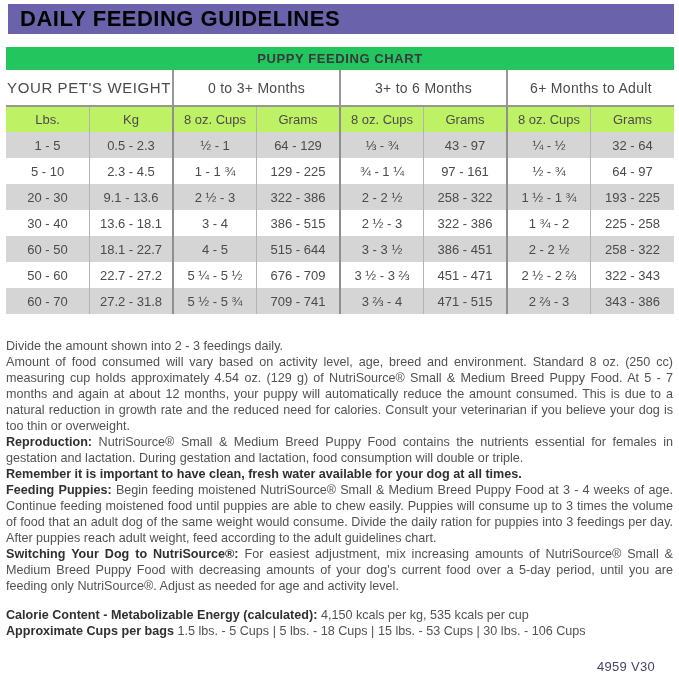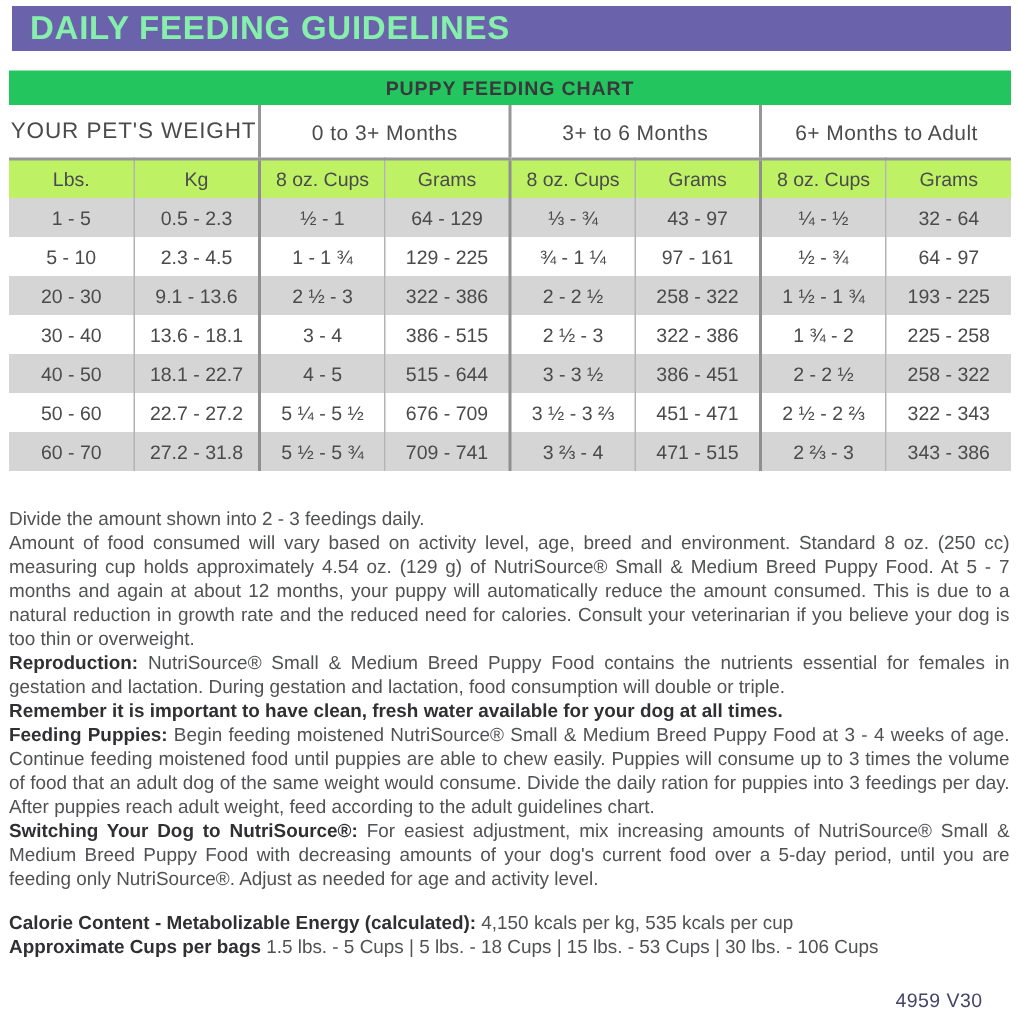--- a/index.html
+++ b/index.html
@@ -6,21 +6,21 @@
   body {
     width:679px; height:678px; background:#ffffff; position:relative;
     font-family:"Liberation Sans","DejaVu Sans",sans-serif;
     -webkit-font-smoothing:antialiased;
   }
   .header-band {
     margin:4px 5px 0 8px; height:30px; background:#6a63ac;
   }
   .header-band h1 {
     margin:0; padding-left:12px; line-height:30px;
-    font-size:22px; font-weight:bold; color:#86efac; letter-spacing:0.5px;
+    font-size:22px; font-weight:bold; color:#000000; letter-spacing:0.5px;
   }
   table.chart {
     border-collapse:collapse; table-layout:fixed;
     width:668px; margin:13px 5px 0 6px;
   }
   table.chart col { width:83.5px; }
   .title-row th {
     background:#22c55e; height:21px; font-size:13px; font-weight:bold;
     color:#39393b; letter-spacing:0.6px; text-align:center;
   }
@@ -136,21 +136,21 @@
       <td>30 - 40</td>
       <td>13.6 - 18.1</td>
       <td>3 - 4</td>
       <td>386 - 515</td>
       <td>2 ½ - 3</td>
       <td>322 - 386</td>
       <td>1 ¾ - 2</td>
       <td>225 - 258</td>
     </tr>
     <tr>
-      <td>40 - 50</td>
+      <td>60 - 50</td>
       <td>18.1 - 22.7</td>
       <td>4 - 5</td>
       <td>515 - 644</td>
       <td>3 - 3 ½</td>
       <td>386 - 451</td>
       <td>2 - 2 ½</td>
       <td>258 - 322</td>
     </tr>
     <tr>
       <td>50 - 60</td>

